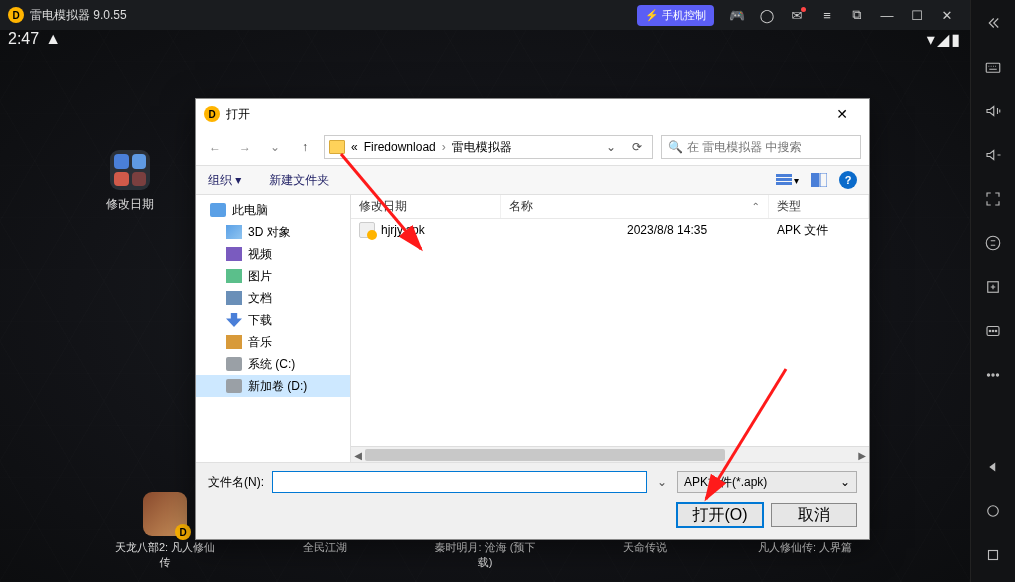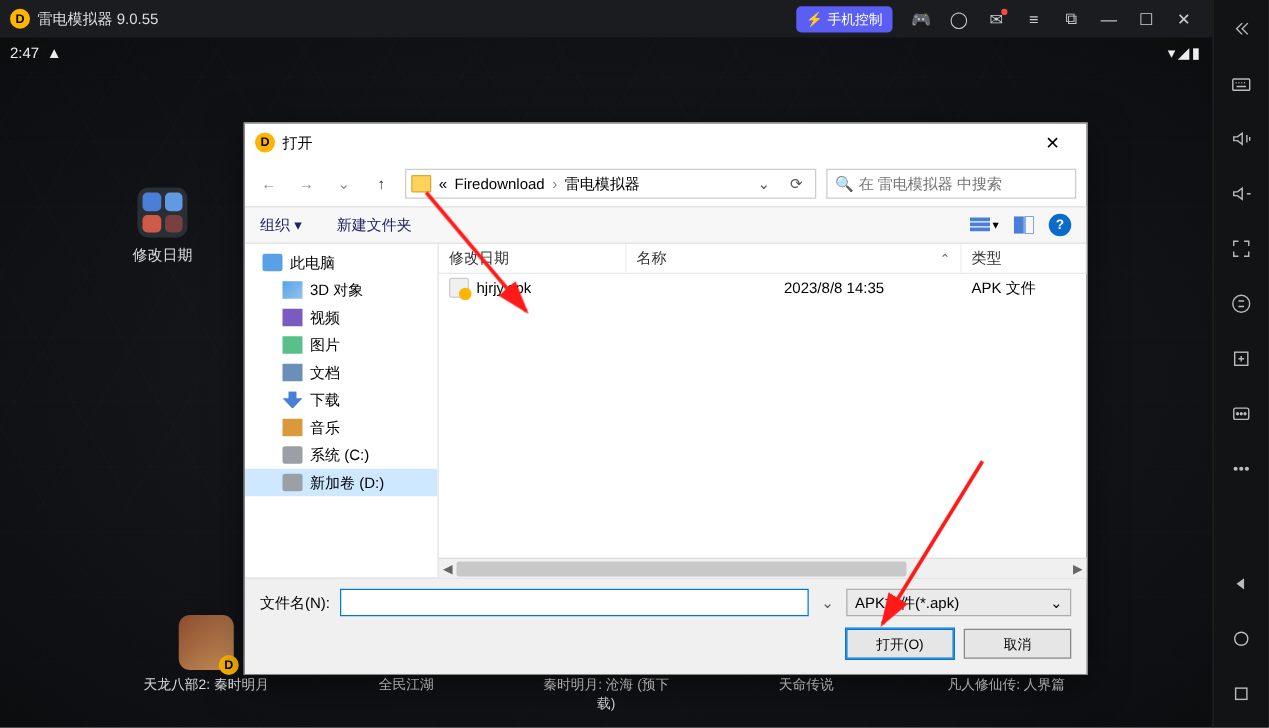--- a/index.html
+++ b/index.html
@@ -17,21 +17,21 @@
 
 
 .emu { position: relative; width: 970px; height: 552px; background: radial-gradient(ellipse at center, #1b1e22 0%, #121317 60%, #0c0d0f 100%); }
 .hex-bg { position: absolute; inset: 0; opacity: 0.25; pointer-events:none; background-image:
   repeating-linear-gradient(60deg, rgba(255,255,255,0.04) 0 1px, transparent 1px 60px),
   repeating-linear-gradient(-60deg, rgba(255,255,255,0.04) 0 1px, transparent 1px 60px),
   repeating-linear-gradient(0deg, rgba(255,255,255,0.03) 0 1px, transparent 1px 52px);
 }
 
 
-.statusbar { position: absolute; top: 0; left: 0; right: 0; height: 24px; color: #eee; font-size: 12px; display: flex; align-items: center; padding: 0 8px; }
+.statusbar { position: absolute; top: 0; left: 0; right: 0; height: 24px; color: #eee; font-size: 16px; display: flex; align-items: flex-start; padding: 0 8px; }
 .statusbar .right-icons { margin-left: auto; letter-spacing: 2px; }
 
 
 .desk-icon { position: absolute; text-align: center; color: #ddd; font-size: 12px; width: 60px; }
 .desk-icon .tile { width: 40px; height: 40px; margin: 0 auto 6px; border-radius: 9px; background: #2a2f36; display: grid; grid-template-columns: 1fr 1fr; grid-template-rows: 1fr 1fr; gap: 3px; padding: 4px; }
 .desk-icon .tile span { border-radius: 4px; }
 .desk-icon .t1{background:#4a7fd8;} .desk-icon .t2{background:#5f9ae3;} .desk-icon .t3{background:#d05a4a;} .desk-icon .t4{background:#7a3f3f;}
 
 
 .dock { position: absolute; bottom: 12px; left: 0; right: 0; display: flex; justify-content: center; gap: 50px; }
@@ -106,21 +106,21 @@
 .hscroll .arrow{position:absolute; width:14px; height:16px; top:0; display:flex;align-items:center;justify-content:center;color:#666;font-size:10px;}
 .hscroll .al{left:0;} .hscroll .ar{right:0;}
 
 .dlg-bottom { padding: 8px 12px 12px; border-top:1px solid #e0e0e0; background:#f0f0f0;}
 .row-filename { display:flex; align-items:center; gap:8px; margin-bottom:10px;}
 .row-filename label{white-space:nowrap;}
 .row-filename input { flex:1; height:22px; border:1px solid #0078d4; outline:none; padding:0 4px;}
 .row-filename .filetype{ width:180px; height:22px; border:1px solid #aeaeae; background:#eaeaea; display:flex; align-items:center; padding:0 6px; cursor:pointer;}
 .row-filename .filetype span.v{flex:1;}
 .row-btns { display:flex; justify-content:flex-end; gap:8px;}
-.row-btns button{ width:86px; height:24px; border:1px solid #888; background:#e6e6e6; cursor:pointer; font-size:11px;}
+.row-btns button{ width:86px; height:24px; border:1px solid #888; background:#e6e6e6; cursor:pointer; font-size:16px;}
 .row-btns button.primary{ border:1px solid #0078d4; background:#e6e6e6; }
 .row-btns button.primary{ outline:1px solid #0078d4;}
 
 
 .arrow-red { position:absolute; pointer-events:none; }
 
 </style>
 </head>
 <body>
 
@@ -160,21 +160,21 @@
           <span class="t4"></span>
         </div>
       <div>修改日期</div>
     </div>
 
     <div class="dock">
       <div class="dock-item">
           <div class="thumb">
             <span class="badge">D</span>
           </div>
-          <div>天龙八部2: 秦时明月</div>
+          <div>天龙八部2: 凡人修仙传</div>
         </div>
       <div class="dock-item">
           <div class="thumb g2"></div>
           <div>全民江湖</div>
         </div>
       <div class="dock-item">
           <div class="thumb g3"></div>
           <div>秦时明月: 沧海 (预下载)</div>
         </div>
       <div class="dock-item">

